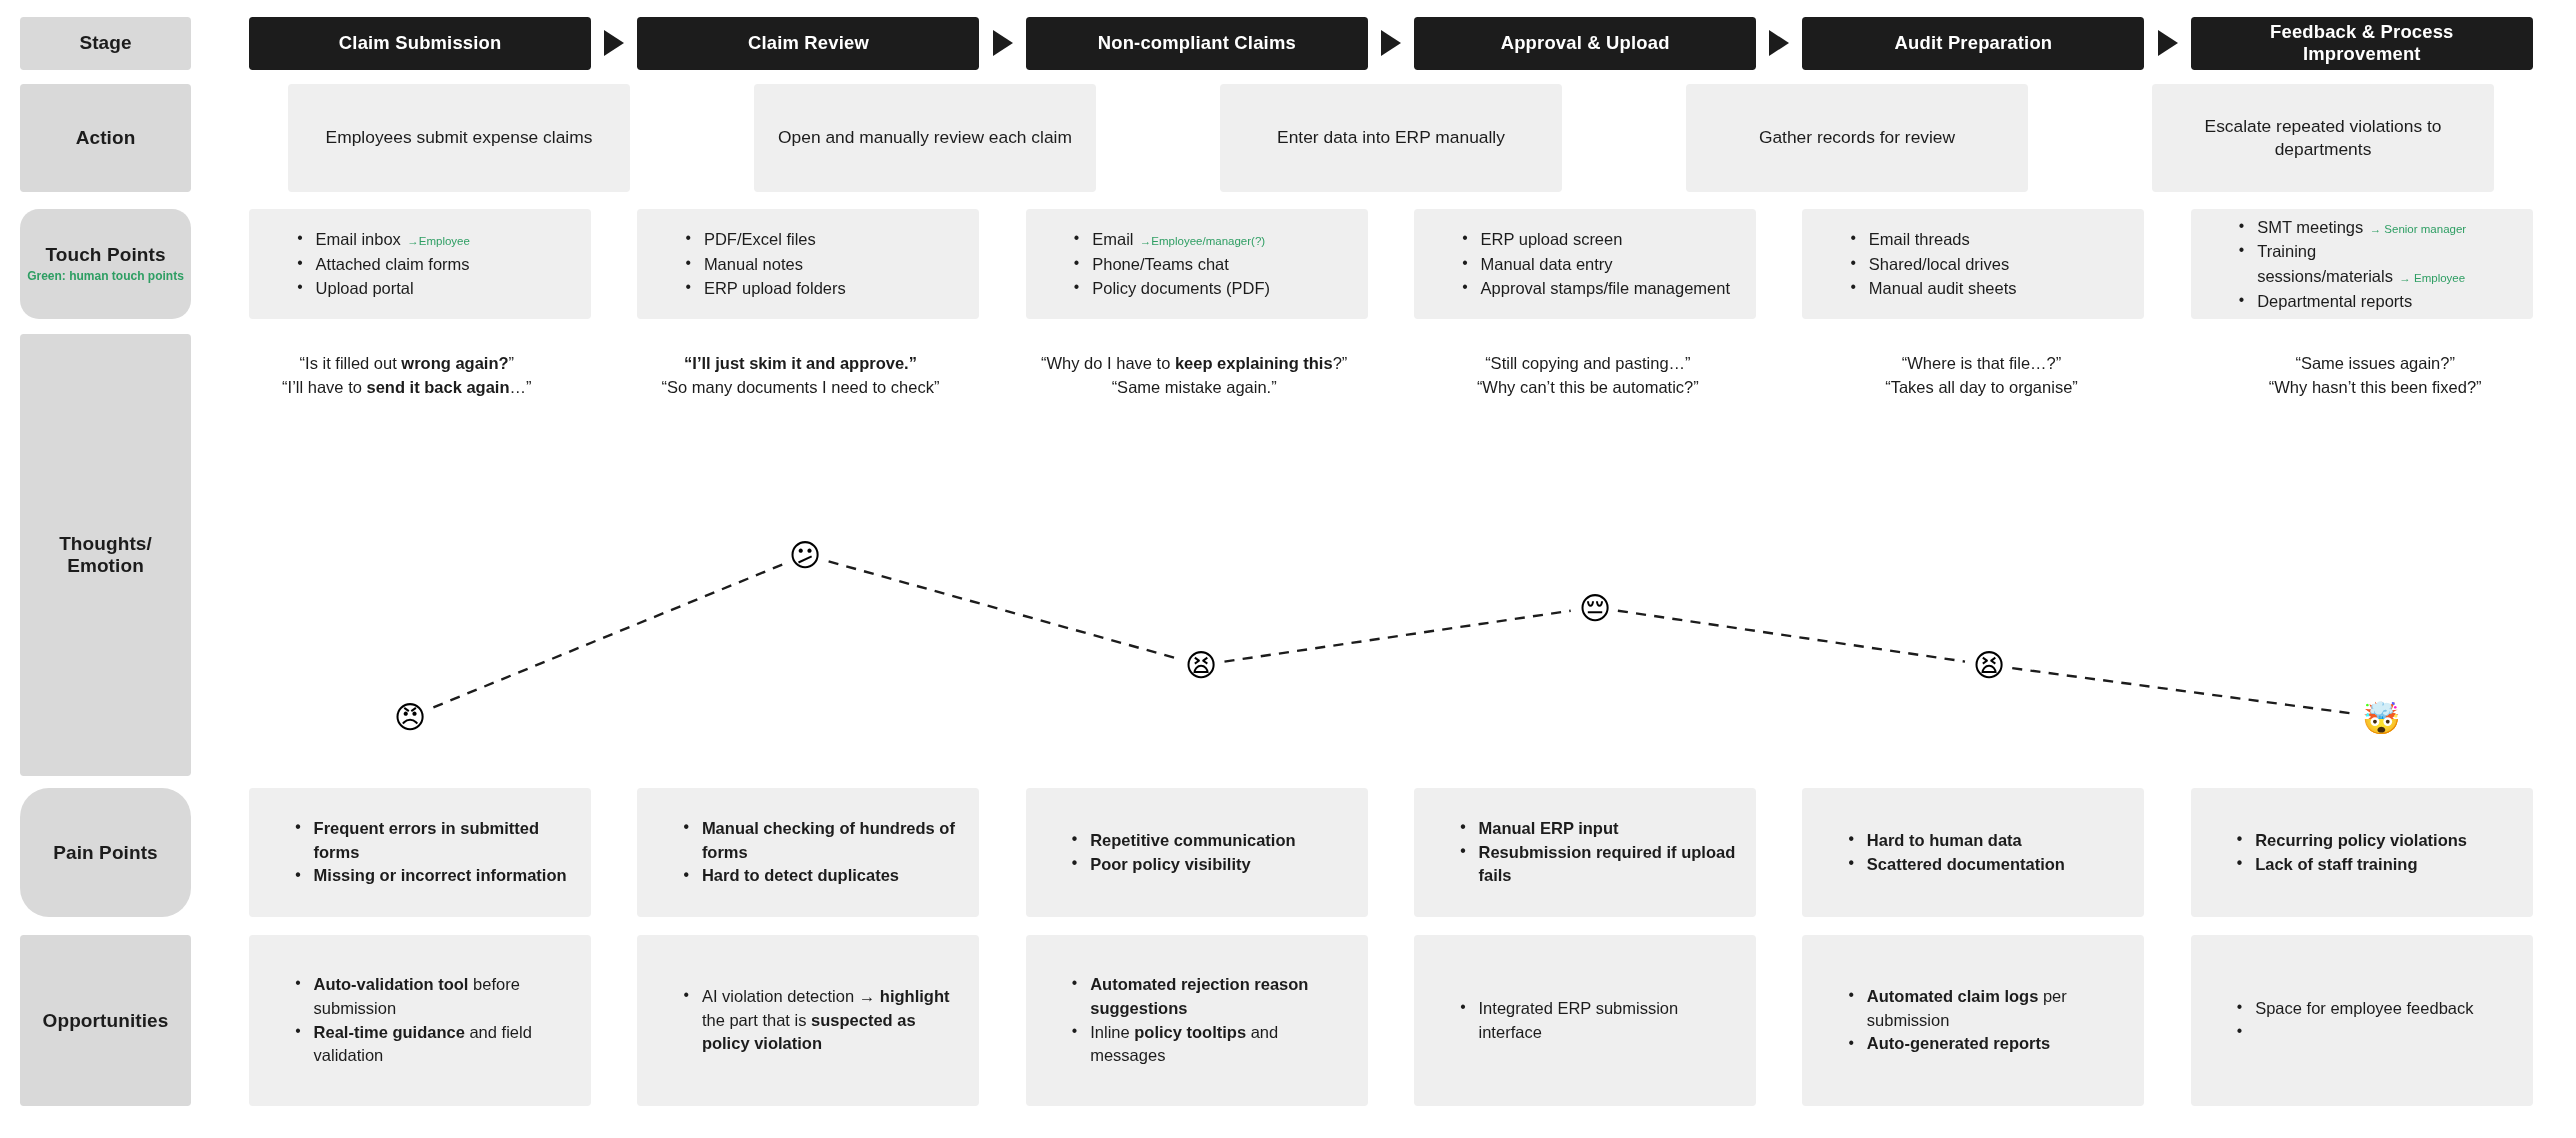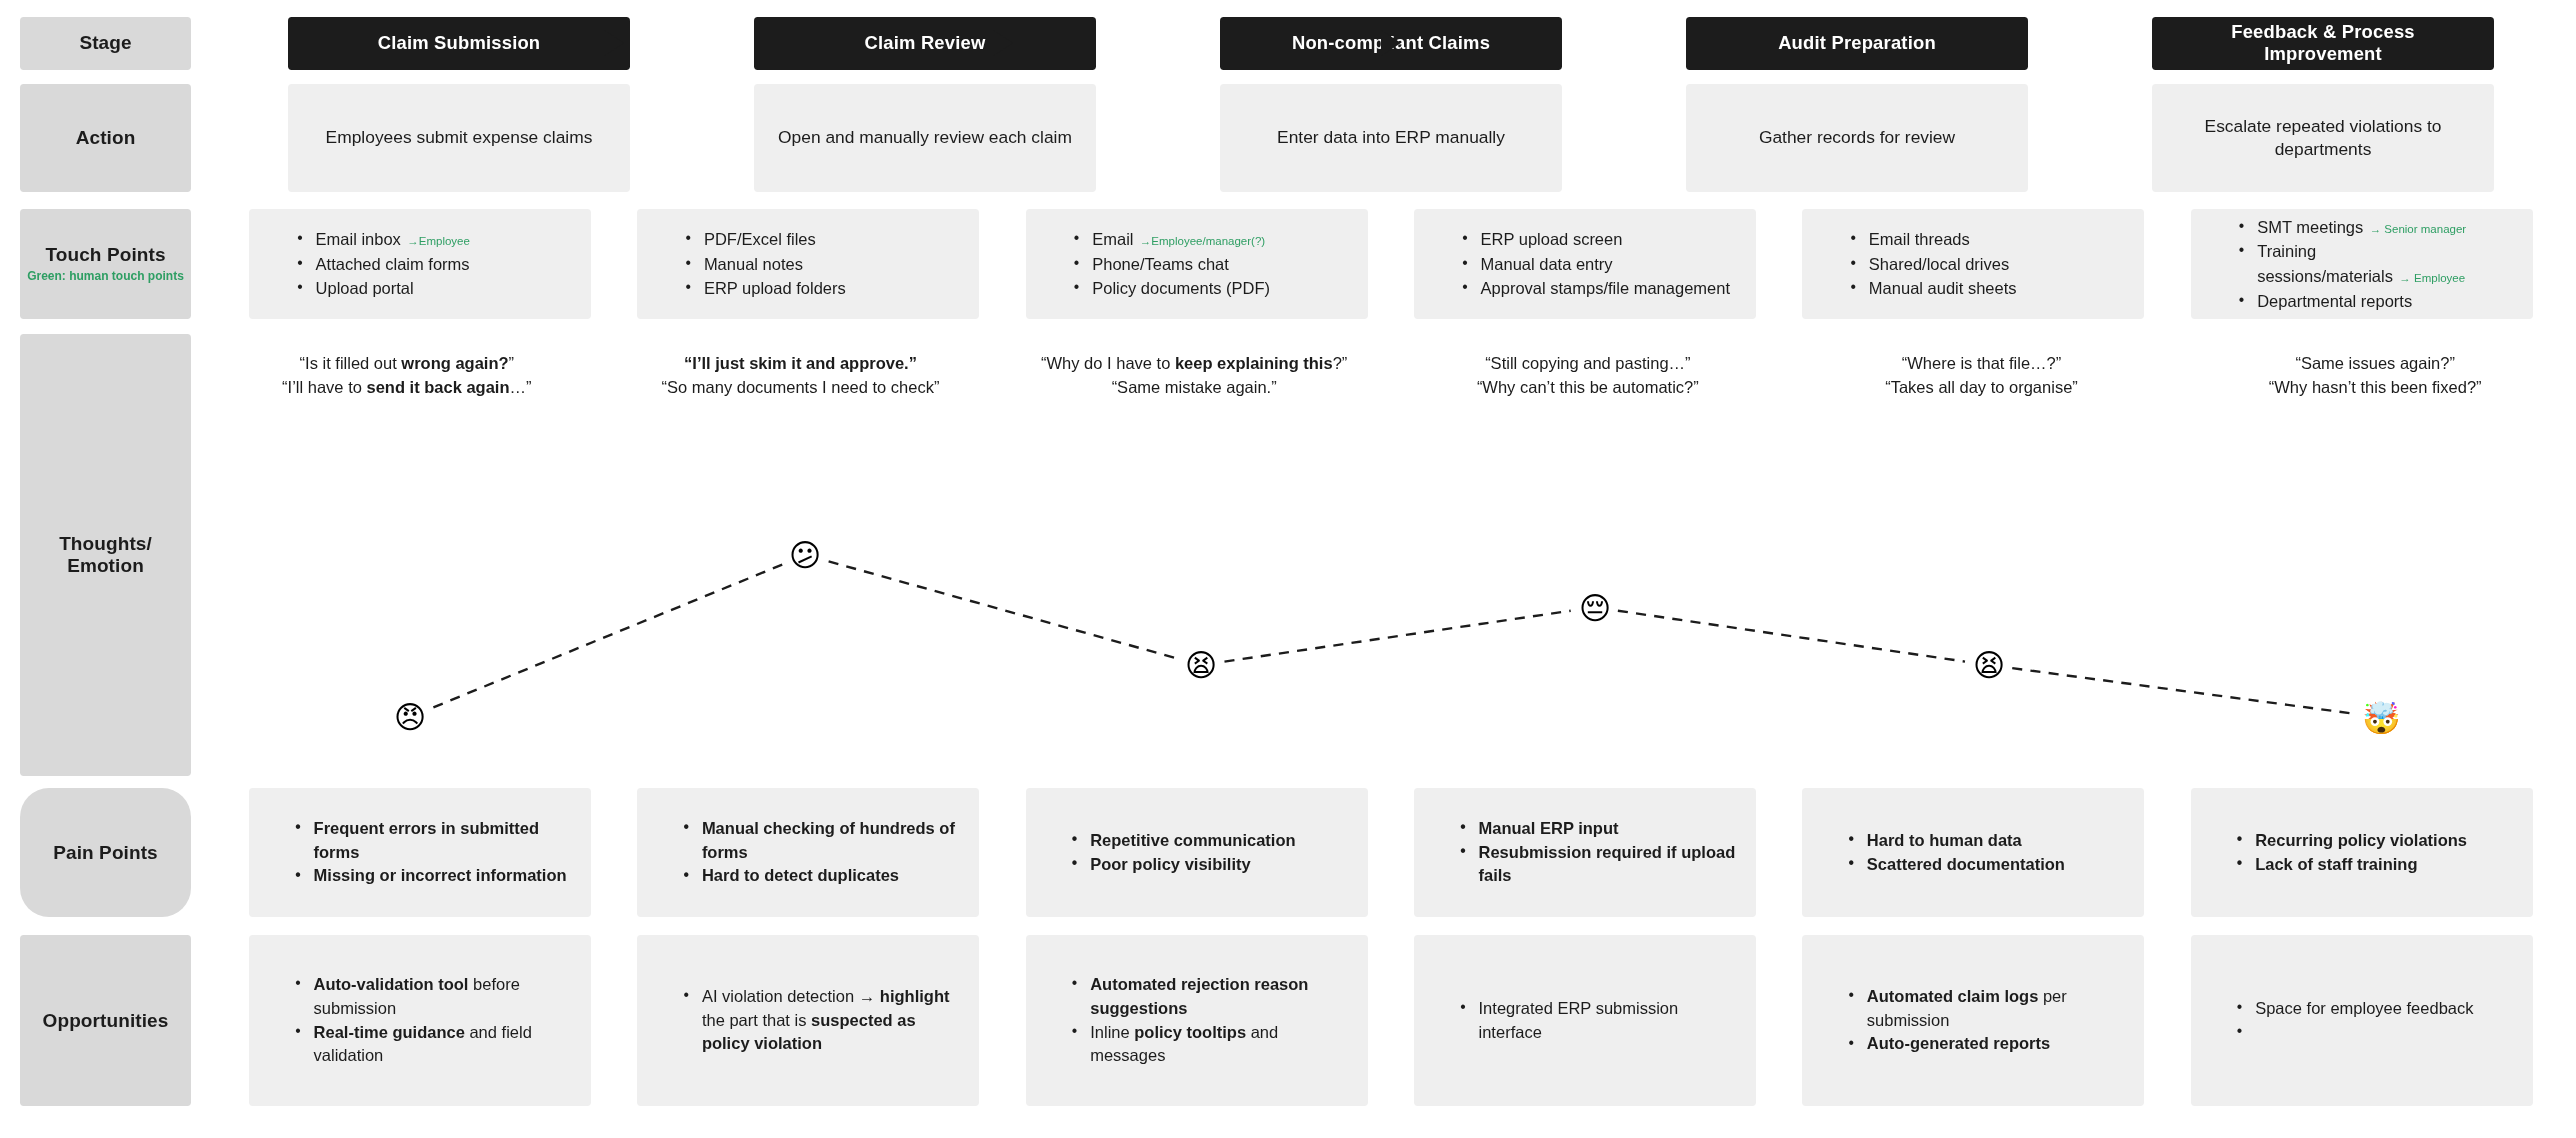--- a/index.html
+++ b/index.html
@@ -105,21 +105,21 @@
   #row-action .rowlabel { height: 108px; }
   #row-action .cell .box {
     font-size: 17.4px;
     color: #1c1c1c;
     text-align: center;
     line-height: 1.35;
   }
 
   
   #row-touch { top: 209px; height: 110px; }
-  #row-touch .rowlabel { height: 110px; }
+  #row-touch .rowlabel { height: 110px; border-radius: 19px; }
   #row-touch .cell .box {
     align-items: center;
     justify-content: flex-start;
     padding-left: 48px;
   }
   ul.bullets { list-style: none; }
   ul.bullets li {
     position: relative;
     padding-left: 18.4px;
     font-size: 16.5px;
@@ -217,20 +217,23 @@
         </div>
         <div class="arrow" style="left: 16.6667%;"></div>
         <div class="cell">
           <div class="box">Claim Review</div>
         </div>
         <div class="arrow" style="left: 33.3333%;"></div>
         <div class="cell">
           <div class="box">Non-compliant Claims</div>
         </div>
         <div class="arrow" style="left: 50%;"></div>
+        <div class="cell">
+          <div class="box">Approval &amp; Upload</div>
+        </div>
         <div class="arrow" style="left: 66.6667%;"></div>
         <div class="cell">
           <div class="box">Audit Preparation</div>
         </div>
         <div class="arrow" style="left: 83.3333%;"></div>
         <div class="cell">
           <div class="box">Feedback &amp; Process Improvement</div>
         </div>
       </div>
   </div>

